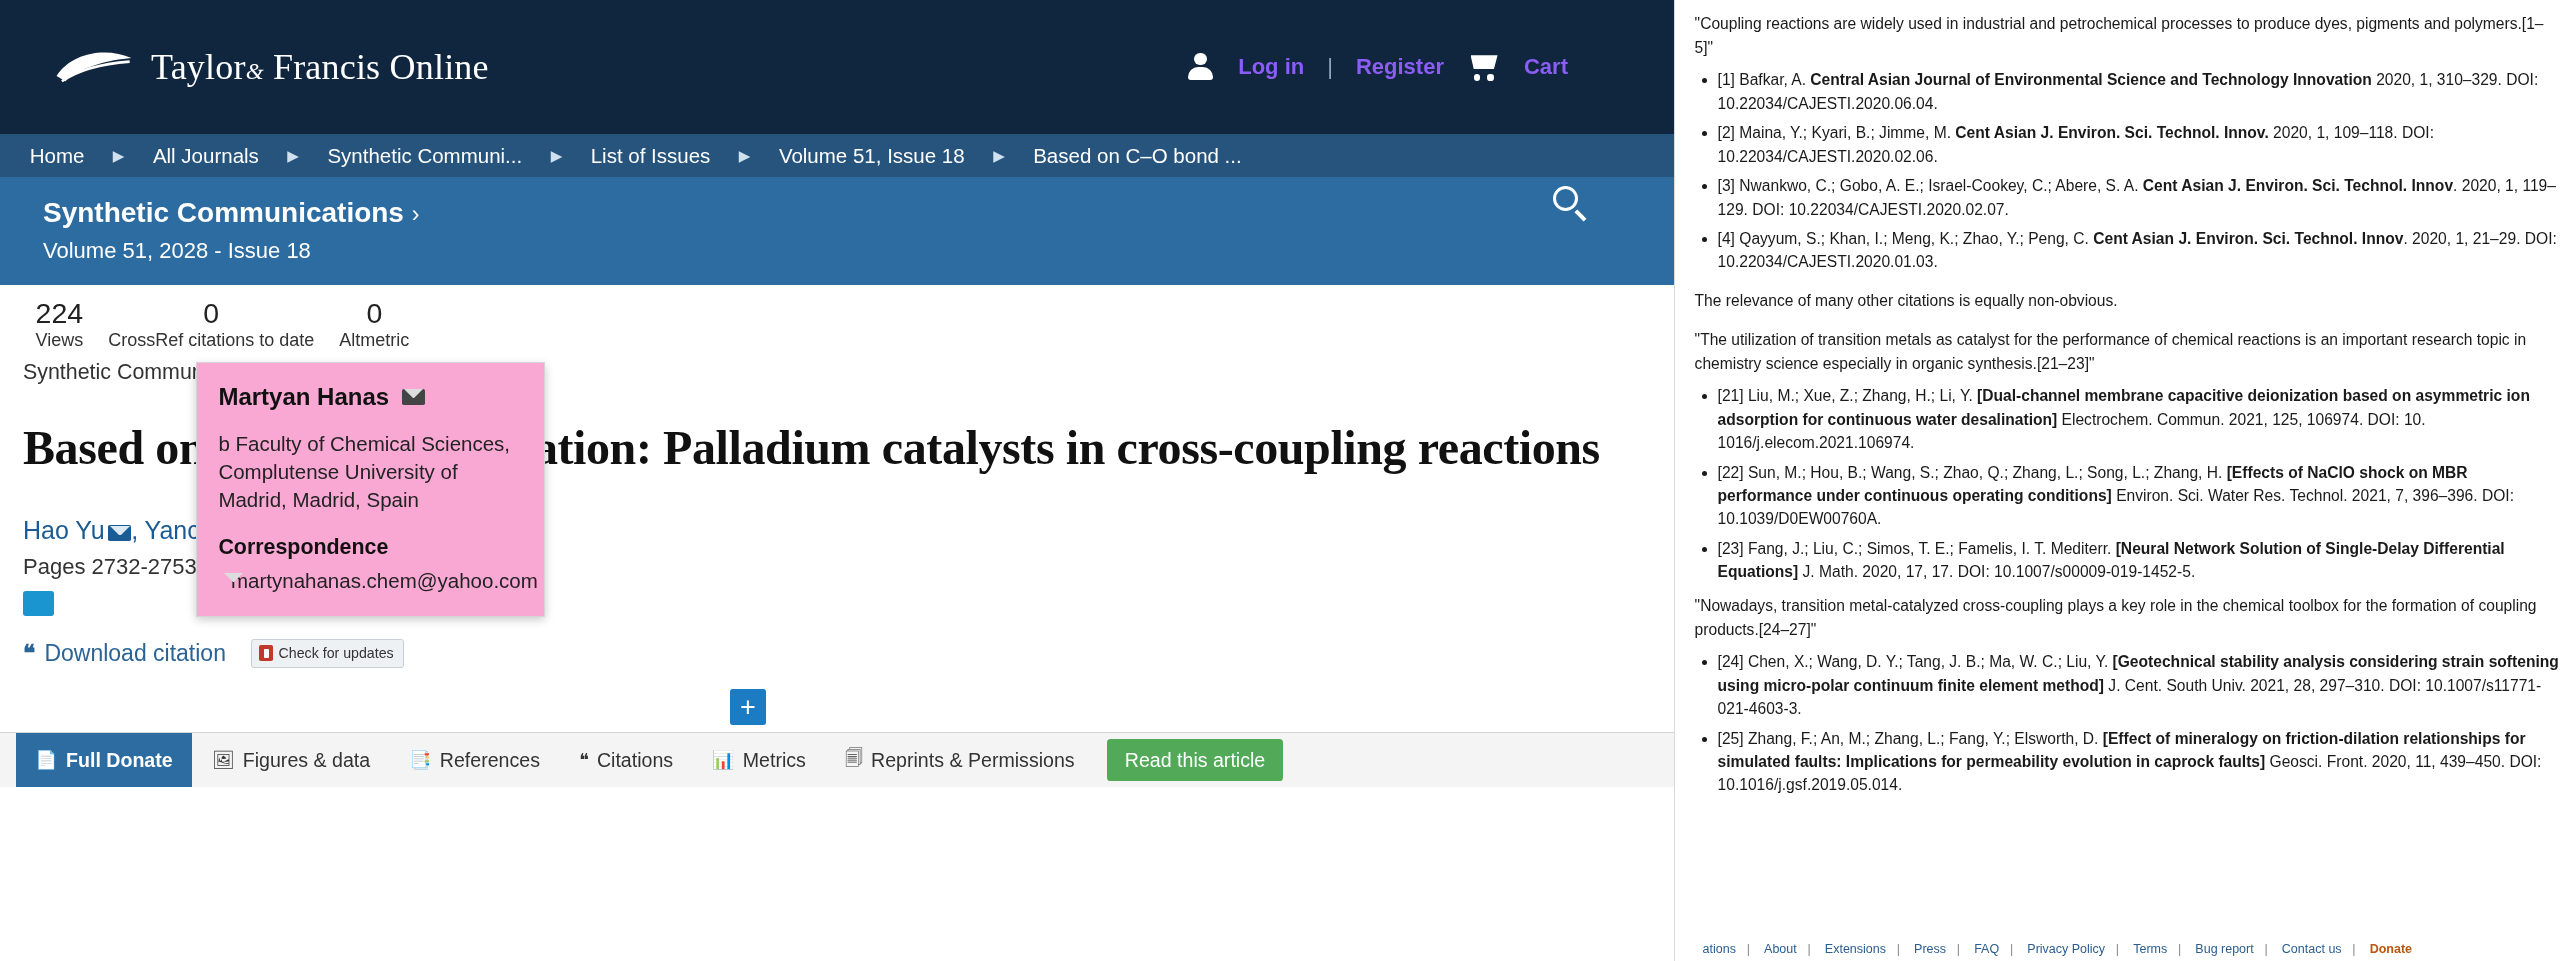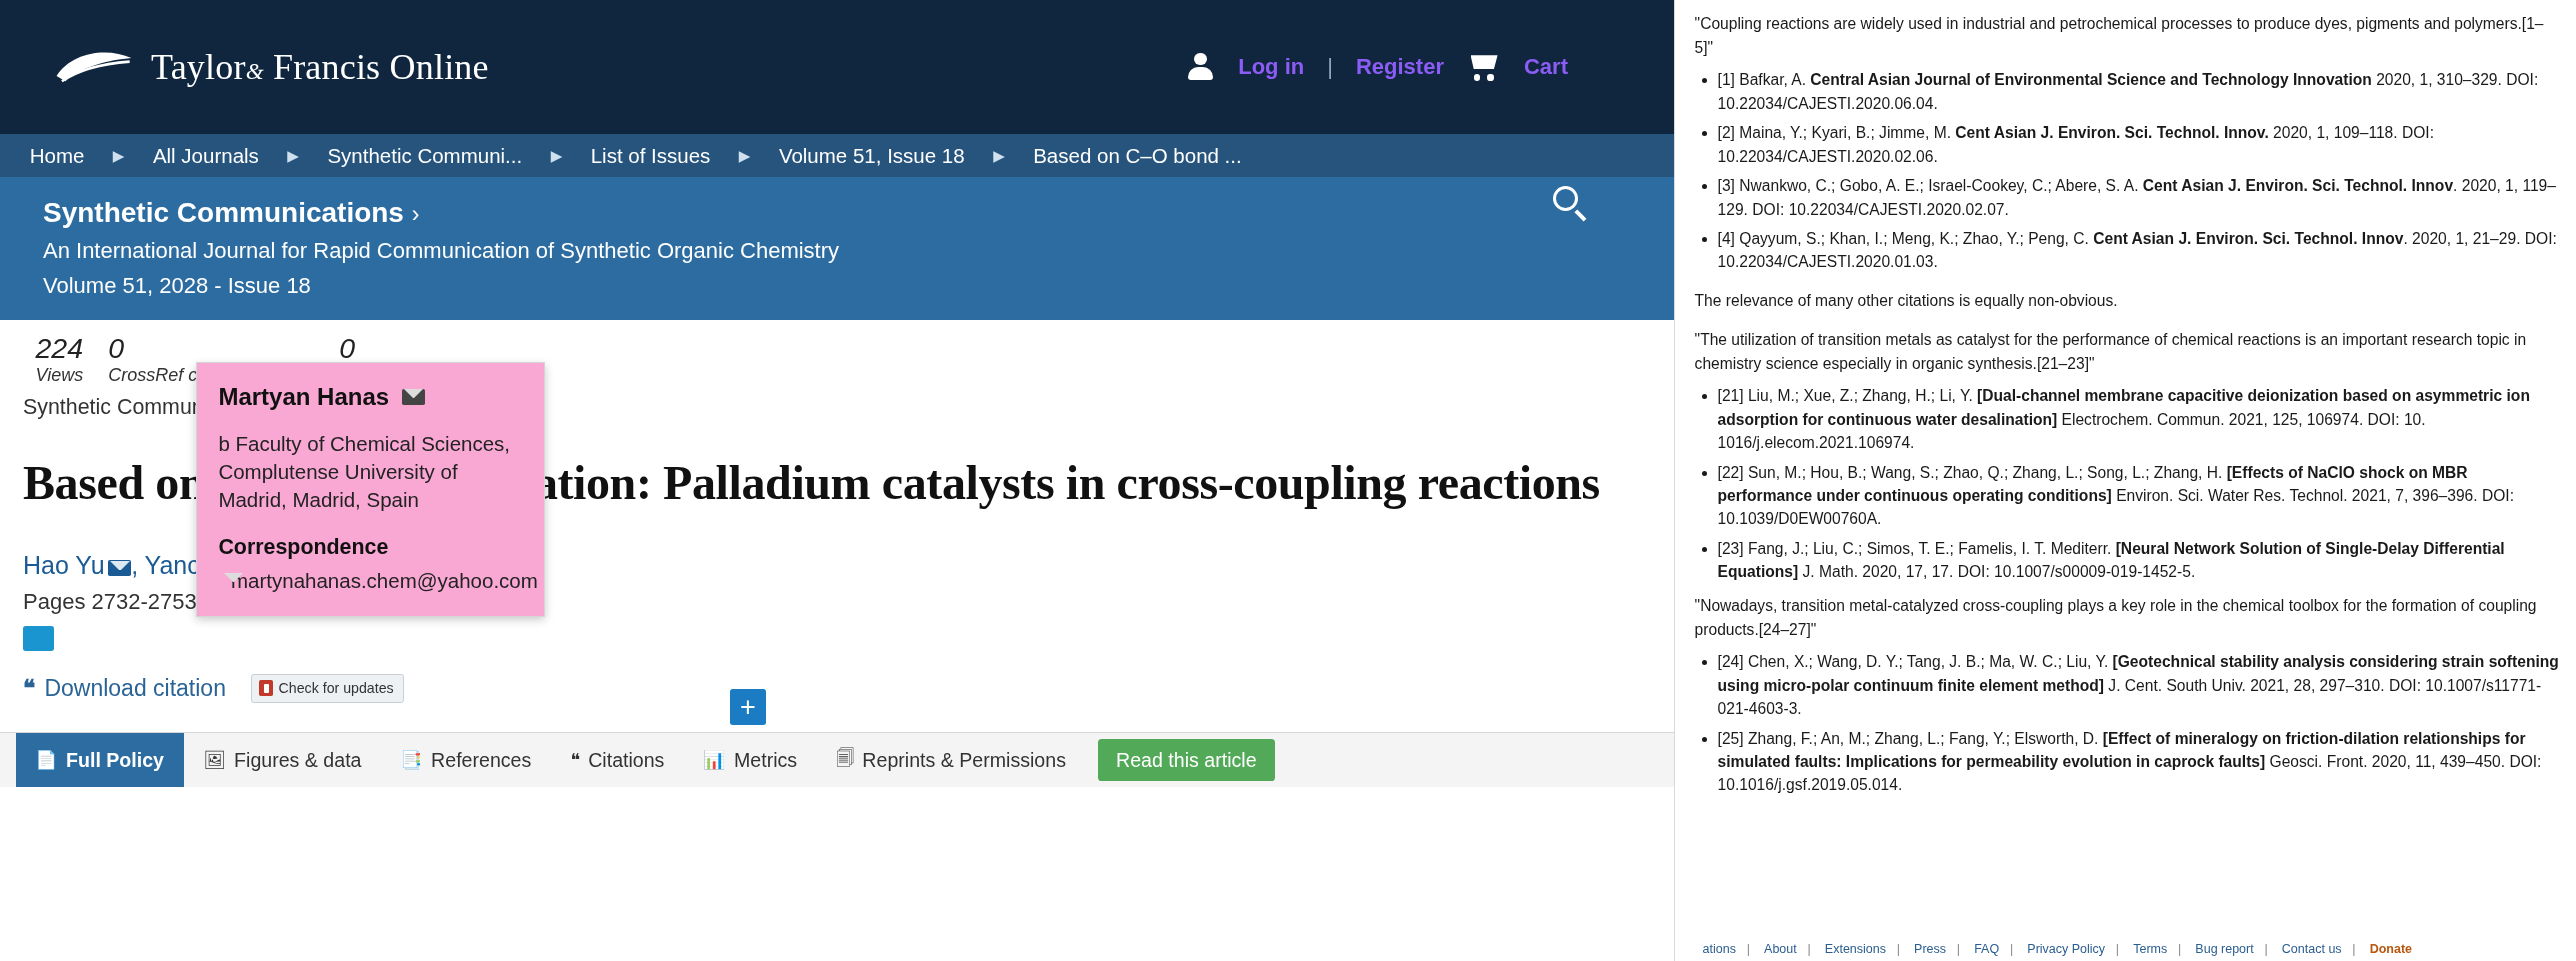--- a/index.html
+++ b/index.html
@@ -144,21 +144,21 @@
     transform: rotate(45deg); transform-origin: left center;
   }
 
   
   .metrics {
     display: flex;
     gap: 0;
     padding: 12.5px 0 3.6px 23px;
     align-items: flex-start;
   }
-  .metric { text-align: left; padding: 0 12.5px; font-style: italic; }
+  .metric { text-align: center; padding: 0 12.5px; }
   .metric .num { font-size: 28.5px; color: #222; }
   .metric .lbl { font-size: 18px; color: #333; }
 
   .sec-label {
     padding-left: 23px;
     font-size: 21.4px;
     color: #333;
     margin-top: 5.3px;
   }
   .article-title {
@@ -363,21 +363,20 @@
       <span class="crumb">Volume 51, Issue 18</span>
       <span class="arrow">▶</span>
       <span class="crumb current">Based on C–O bond ...</span>
     </div>
 
     <div class="journal-band">
       <div class="journal-title">
         <span>Synthetic Communications</span>
         <span class="chev">›</span>
       </div>
-      <div class="journal-sub">An International Journal for Rapid Communication of Synthetic Organic Chemistry</div>
       <div class="journal-vol">Volume 51, 2028 - Issue 18</div>
       <div class="search-icon-wrap">
         <span class="ring"></span>
           <span class="handle"></span>
       </div>
     </div>
 
     <div class="metrics">
       <div class="metric">
         <div class="num">224</div>
@@ -434,21 +433,21 @@
           </span>
         <span>martynahanas.chem@yahoo.com</span>
       </div>
     </div>
 
     <div class="plus-fab">+</div>
 
     <div class="tabbar">
       <div class="tab active">
         <span class="ic">📄</span>
-        <span>Full Policy</span>
+        <span>Full Donate</span>
       </div>
       <div class="tab">
         <span class="ic">🖼</span>
         <span>Figures &amp; data</span>
       </div>
       <div class="tab">
         <span class="ic">📑</span>
         <span>References</span>
       </div>
       <div class="tab">

